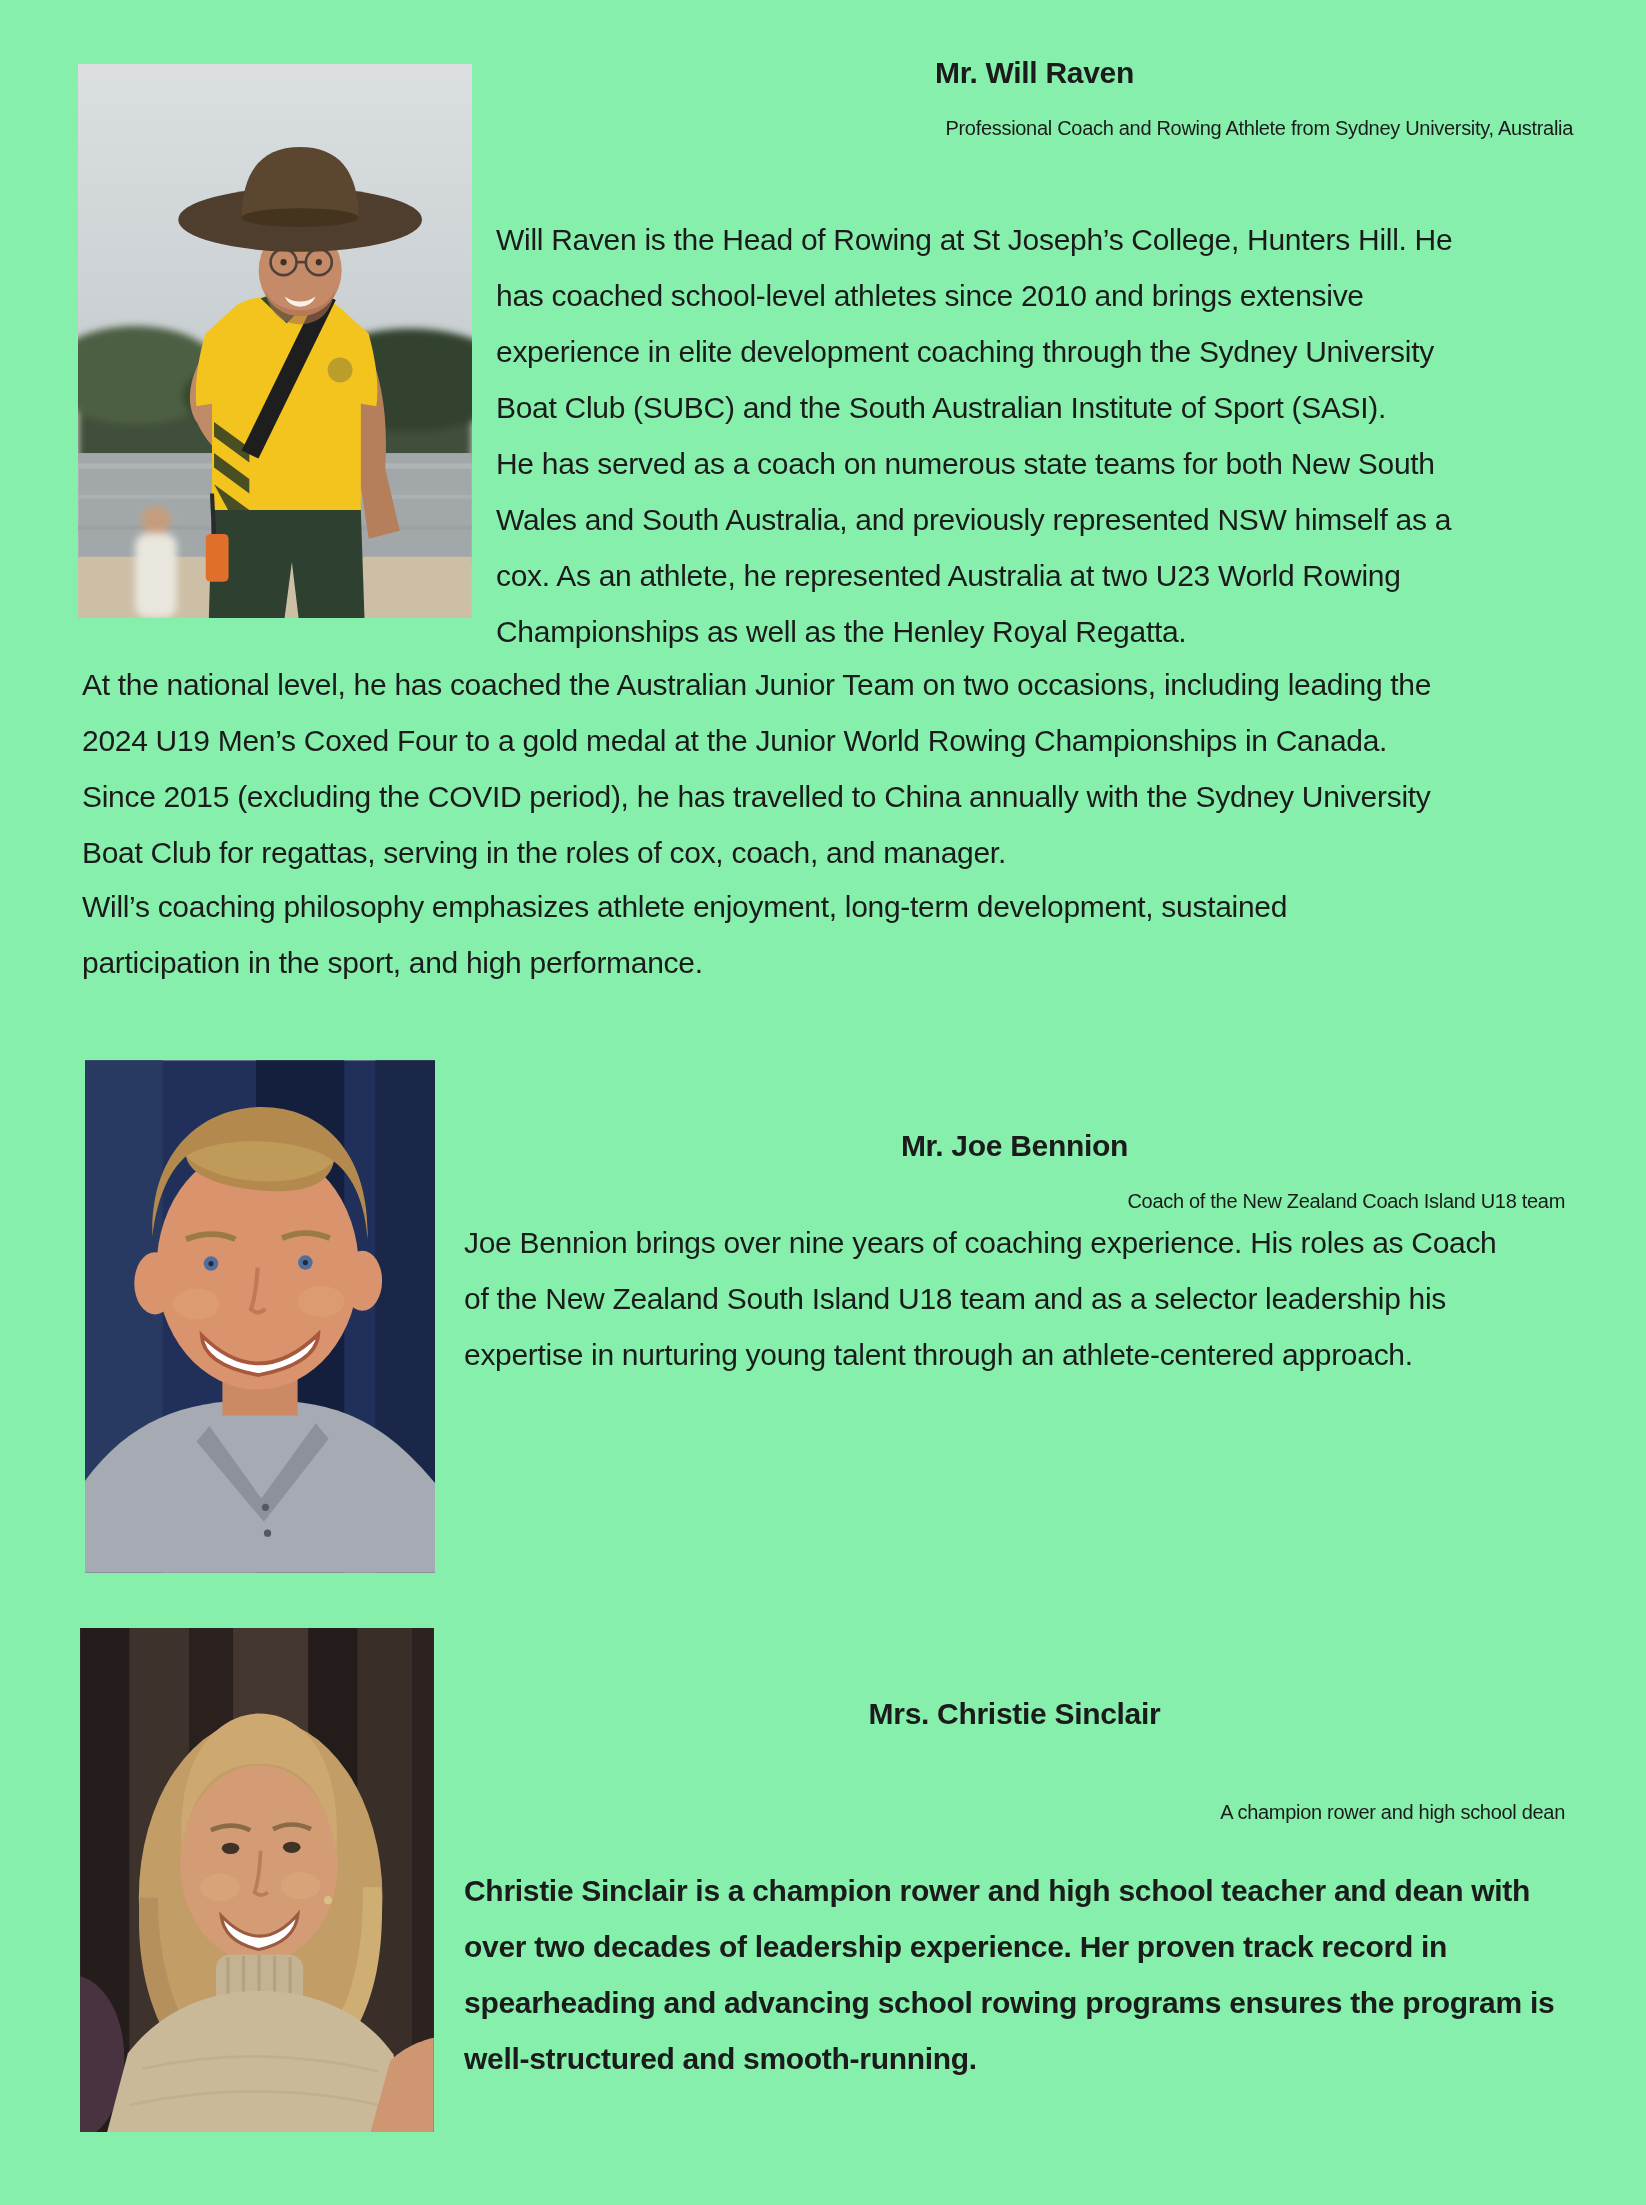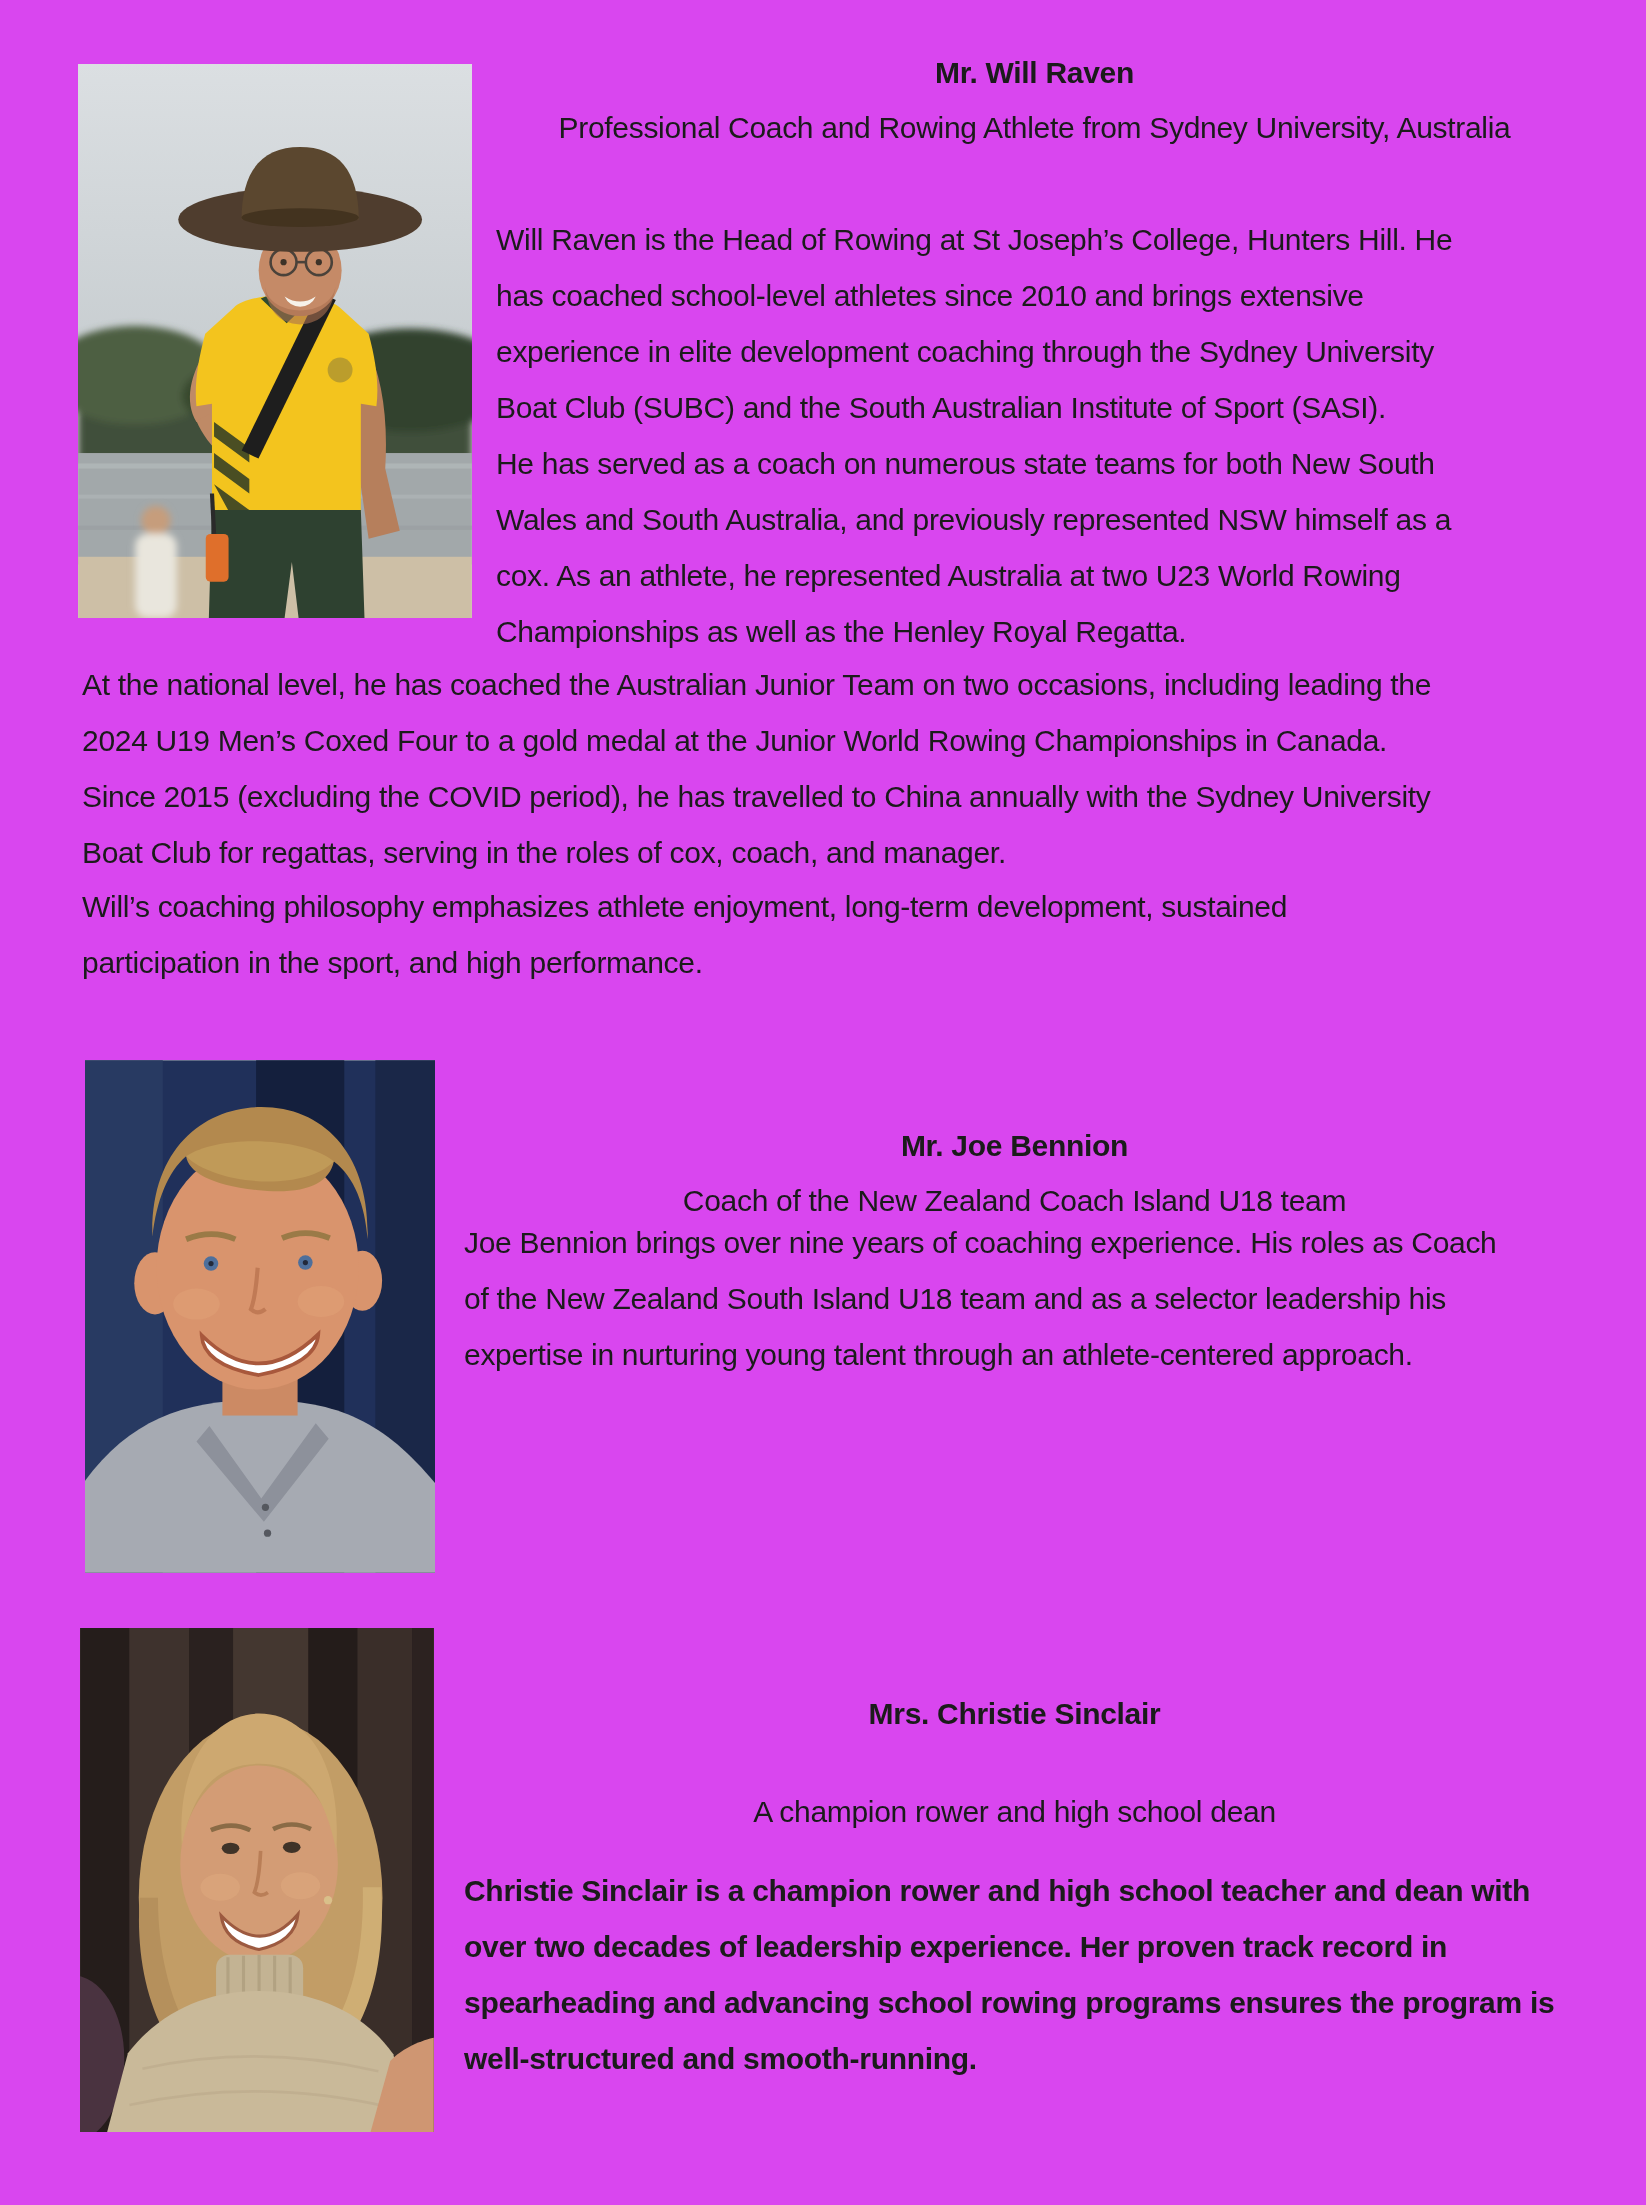--- a/index.html
+++ b/index.html
@@ -1,23 +1,23 @@
 <!DOCTYPE html>
 <html style="font-size:8.3px"><head>
 <meta charset="utf-8">
 <style>
   html,body{margin:0;padding:0;background:#ffffff;}
   .page{
-    position:relative; width:1647px; height:2205px; background:#d946ef;
+    position:relative; width:1647px; height:2205px; background:#86efac;
     font-family:"Liberation Sans", sans-serif; color:#1b1b1b; overflow:hidden;
   }
   .abs{position:absolute;}
   .line{white-space:nowrap; height:56px; line-height:56px; font-size:30px; letter-spacing:-0.3px;}
   .heading{font-weight:bold; font-size:30px; height:57px; line-height:57px; text-align:center; letter-spacing:-0.3px;}
-  .subheading{font-size:30px; height:56px; line-height:56px; text-align:center; letter-spacing:-0.3px;}
+  .subheading{font-size:20px; height:56px; line-height:56px; text-align:right; letter-spacing:-0.3px;}
   .photo{overflow:hidden; background:#dddddd;}
   .photo svg{display:block;}
 
   
   .photo-will{left:78px; top:64px; width:394px; height:554px;}
   .head-will{left:496px; top:44px;  width:1077px;}
   .sub-will {left:496px; top:100px; width:1077px;}
   .bio-will {left:496px; top:212px; width:1095px;}
   .nat-will {left:82px; top:657px; width:1546px;}
   .phi-will {left:82px; top:879px; width:1546px;}

